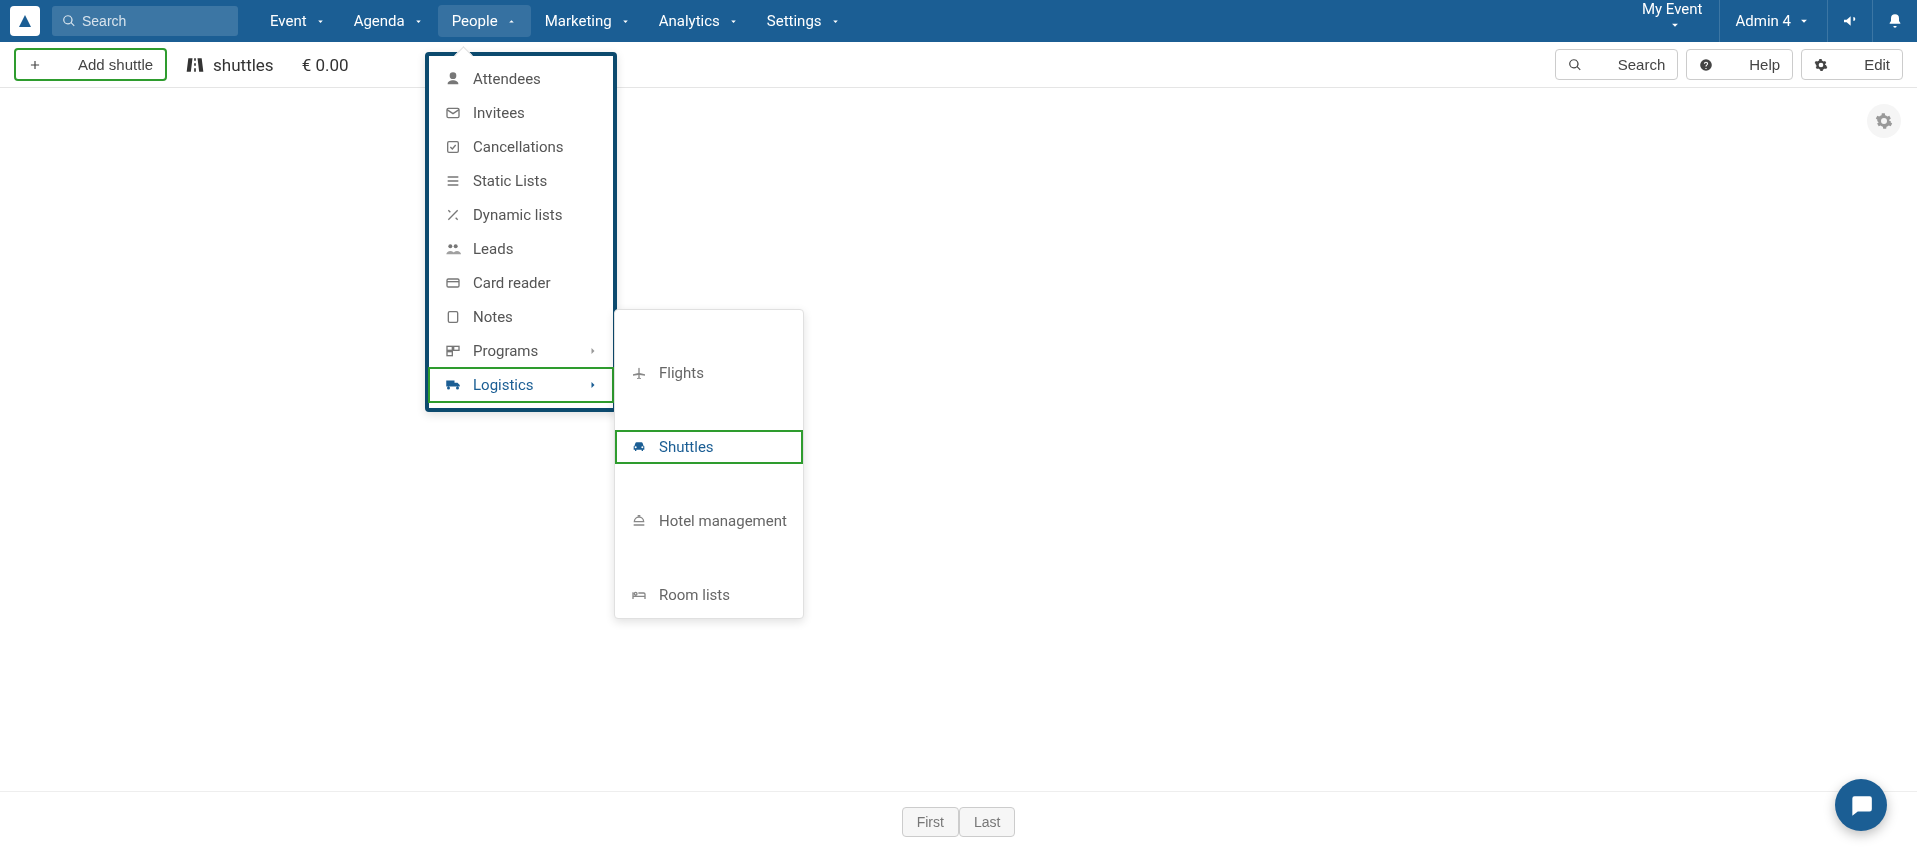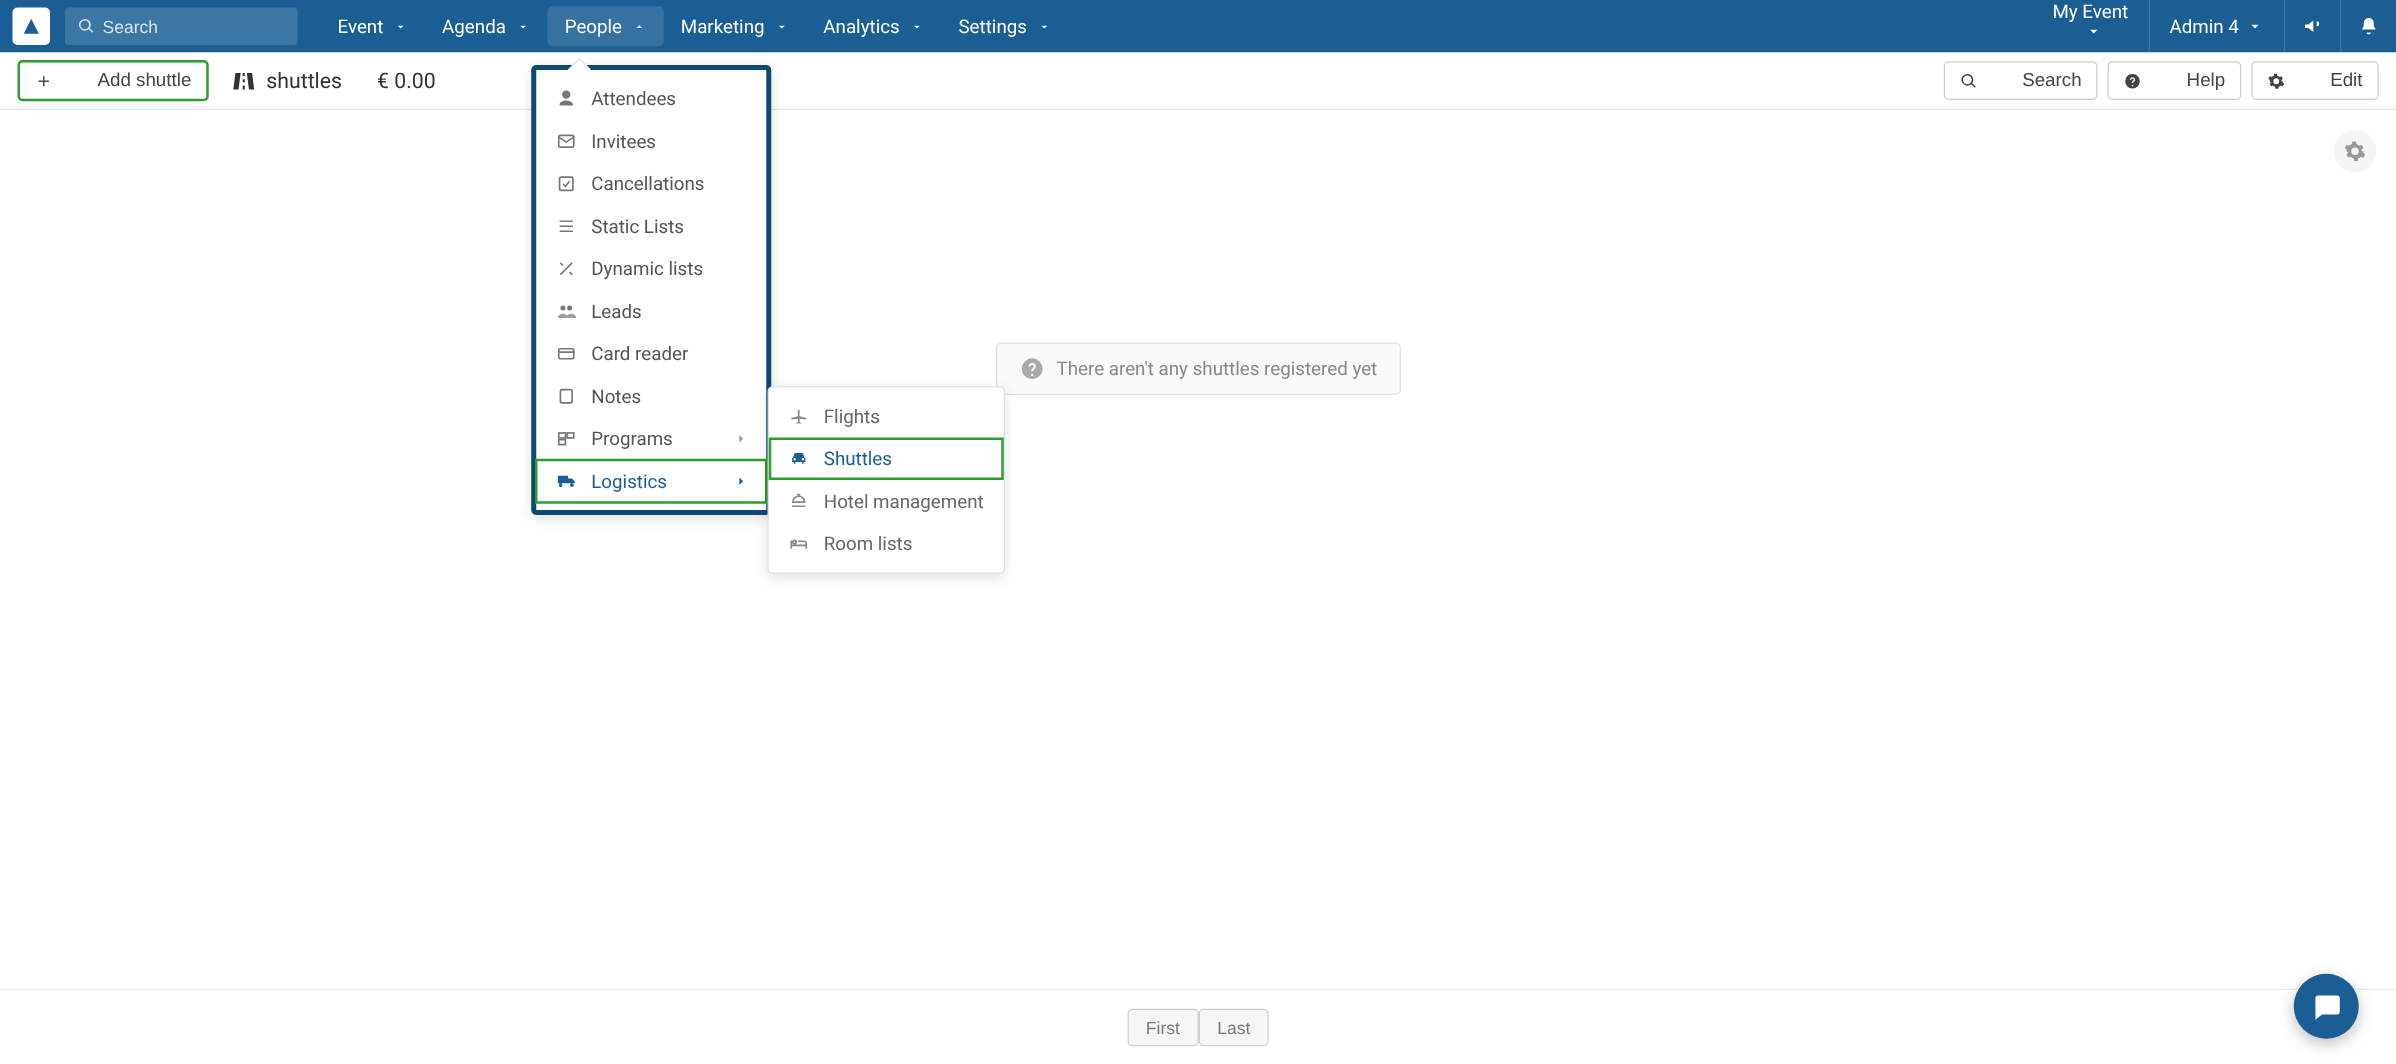--- a/index.html
+++ b/index.html
@@ -133,21 +133,21 @@
     width:190px;
     background:#fff;
     border:1px solid #e0e0e0;
     border-radius:4px;
     box-shadow:0 3px 10px rgba(0,0,0,0.12);
     padding:6px 0;
     z-index:41;
   }
   .sm-item{
     display:flex; align-items:center;
-    padding:8px 14px; font-size:15px; color:#666; cursor:pointer;
+    padding:8px 14px; font-size:15px; color:#666; cursor:pointer;margin-top:40px;
   }
   .sm-item .icon{width:20px; display:flex; justify-content:center; margin-right:10px;}
   .sm-item.active{color:#1b5e94;}
   .sm-item.highlight-green{outline:2px solid #2e9c2e; outline-offset:-2px;}
 
   
   .footer{
     position:absolute; bottom:0; left:0; right:0; height:60px;
     border-top:1px solid #eee; display:flex; align-items:center; justify-content:center;
     gap:0;
@@ -285,26 +285,20 @@
   </div>
 </div>
 
 <div class="main">
   <div class="gear-btn">
     <svg width="18" height="18" viewBox="0 0 24 24" fill="#999">
         <path d="M12 8a4 4 0 100 8 4 4 0 000-8zm9 4c0 .6-.1 1.2-.2 1.8l2.1 1.6-2 3.5-2.5-1a8 8 0 01-3.1 1.8l-.4 2.7h-4l-.4-2.7a8 8 0 01-3.1-1.8l-2.5 1-2-3.5 2.1-1.6A8.6 8.6 0 013 12c0-.6.1-1.2.2-1.8L1.1 8.6l2-3.5 2.5 1A8 8 0 018.7 4.3L9.1 1.6h4l.4 2.7a8 8 0 013.1 1.8l2.5-1 2 3.5-2.1 1.6c.1.6.2 1.2.2 1.8z"></path>
       </svg>
   </div>
 
-  <div class="empty-pill">
-    <svg width="20" height="20" viewBox="0 0 24 24" fill="#aaa">
-        <path d="M12 2a10 10 0 100 20 10 10 0 000-20zm1 17h-2v-2h2v2zm1.6-7.1c-.4.4-.9.8-1.2 1.2-.3.4-.4.9-.4 1.4h-2c0-.9.2-1.5.6-2 .3-.5.9-1 1.4-1.5.4-.4.6-.8.6-1.3 0-.8-.7-1.4-1.6-1.4-.9 0-1.6.6-1.6 1.5H8.4c0-2 1.6-3.3 3.6-3.3s3.6 1.3 3.6 3.1c0 .9-.4 1.6-1 2.3z"></path>
-      </svg>
-    <span>There aren't any shuttles registered yet</span>
-  </div>
 </div>
 
 <div class="dropdown">
   <div class="dd-item">
     <span class="icon">
         <svg width="16" height="16" viewBox="0 0 24 24" fill="#777">
           <path d="M12 12a5 5 0 100-10 5 5 0 000 10zm0 2c-4 0-8 2-8 5v1h16v-1c0-3-4-5-8-5z"></path>
         </svg>
       </span>
     <span>Attendees</span>

